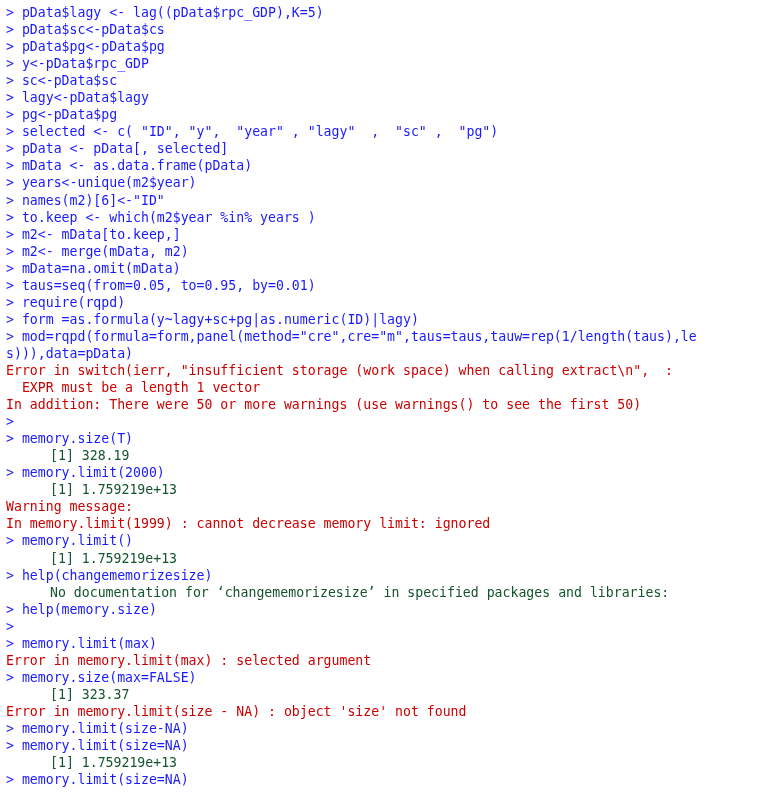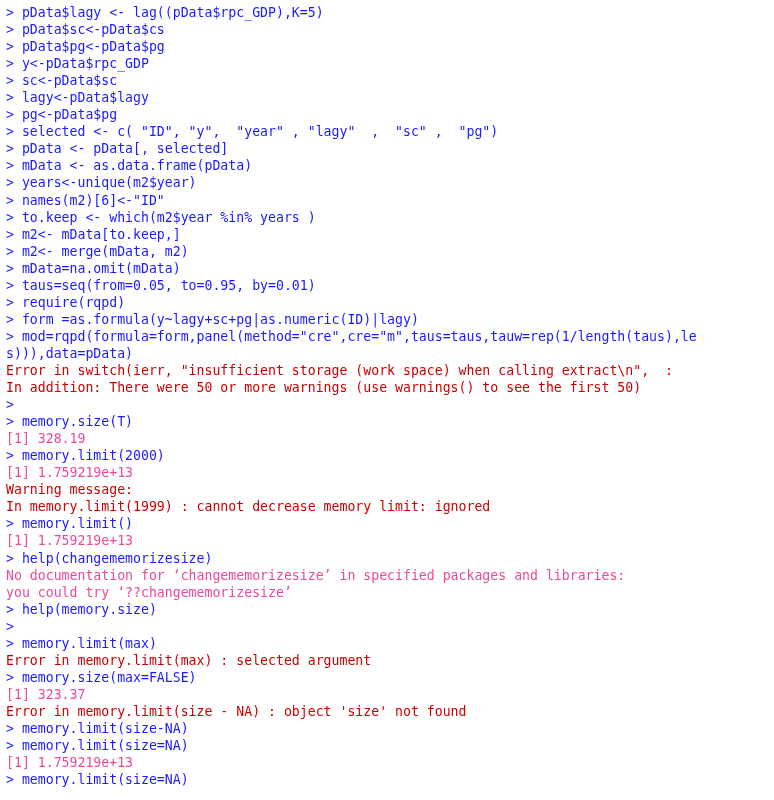--- a/index.html
+++ b/index.html
@@ -23,21 +23,21 @@
     overflow: hidden;
   }
   .line {
     font-size: 13.2px;
     line-height: 17.05px;
     white-space: pre;
     letter-spacing: 0px;
     font-family: "DejaVu Sans Mono", "Liberation Mono", monospace;
   }
   .cmd    { color: #1a1aff; }
-  .out    { color: #ec4899; }
+  .out    { color: #14532d; margin-left: 44px; }
   .err    { color: #cc0000; }
   .scrollbar-track {
     position: absolute;
     top: 0;
     right: 0;
     width: 0px;
     height: 100%;
   }
 </style>
 </head>
@@ -60,33 +60,33 @@
       <div class="line cmd">&gt; to.keep &lt;- which(m2$year %in% years )</div>
       <div class="line cmd">&gt; m2&lt;- mData[to.keep,]</div>
       <div class="line cmd">&gt; m2&lt;- merge(mData, m2)</div>
       <div class="line cmd">&gt; mData=na.omit(mData)</div>
       <div class="line cmd">&gt; taus=seq(from=0.05, to=0.95, by=0.01)</div>
       <div class="line cmd">&gt; require(rqpd)</div>
       <div class="line cmd">&gt; form =as.formula(y~lagy+sc+pg|as.numeric(ID)|lagy)</div>
       <div class="line cmd">&gt; mod=rqpd(formula=form,panel(method="cre",cre="m",taus=taus,tauw=rep(1/length(taus),le</div>
       <div class="line cmd">s))),data=pData)</div>
       <div class="line err">Error in switch(ierr, "insufficient storage (work space) when calling extract\n",  : </div>
+      <div class="line err">  EXPR must be a length 1 vector</div>
       <div class="line err">In addition: There were 50 or more warnings (use warnings() to see the first 50)</div>
       <div class="line cmd">&gt; </div>
       <div class="line cmd">&gt; memory.size(T)</div>
       <div class="line out">[1] 328.19</div>
       <div class="line cmd">&gt; memory.limit(2000)</div>
       <div class="line out">[1] 1.759219e+13</div>
       <div class="line err">Warning message:</div>
       <div class="line err">In memory.limit(1999) : cannot decrease memory limit: ignored</div>
       <div class="line cmd">&gt; memory.limit()</div>
       <div class="line out">[1] 1.759219e+13</div>
       <div class="line cmd">&gt; help(changememorizesize)</div>
       <div class="line out">No documentation for ‘changememorizesize’ in specified packages and libraries:</div>
-      <div class="line out">you could try ‘??changememorizesize’</div>
       <div class="line cmd">&gt; help(memory.size)</div>
       <div class="line cmd">&gt; </div>
       <div class="line cmd">&gt; memory.limit(max)</div>
       <div class="line err">Error in memory.limit(max) : selected argument</div>
       <div class="line cmd">&gt; memory.size(max=FALSE)</div>
       <div class="line out">[1] 323.37</div>
       <div class="line err">Error in memory.limit(size - NA) : object 'size' not found</div>
       <div class="line cmd">&gt; memory.limit(size-NA)</div>
       <div class="line cmd">&gt; memory.limit(size=NA)</div>
       <div class="line out">[1] 1.759219e+13</div>

